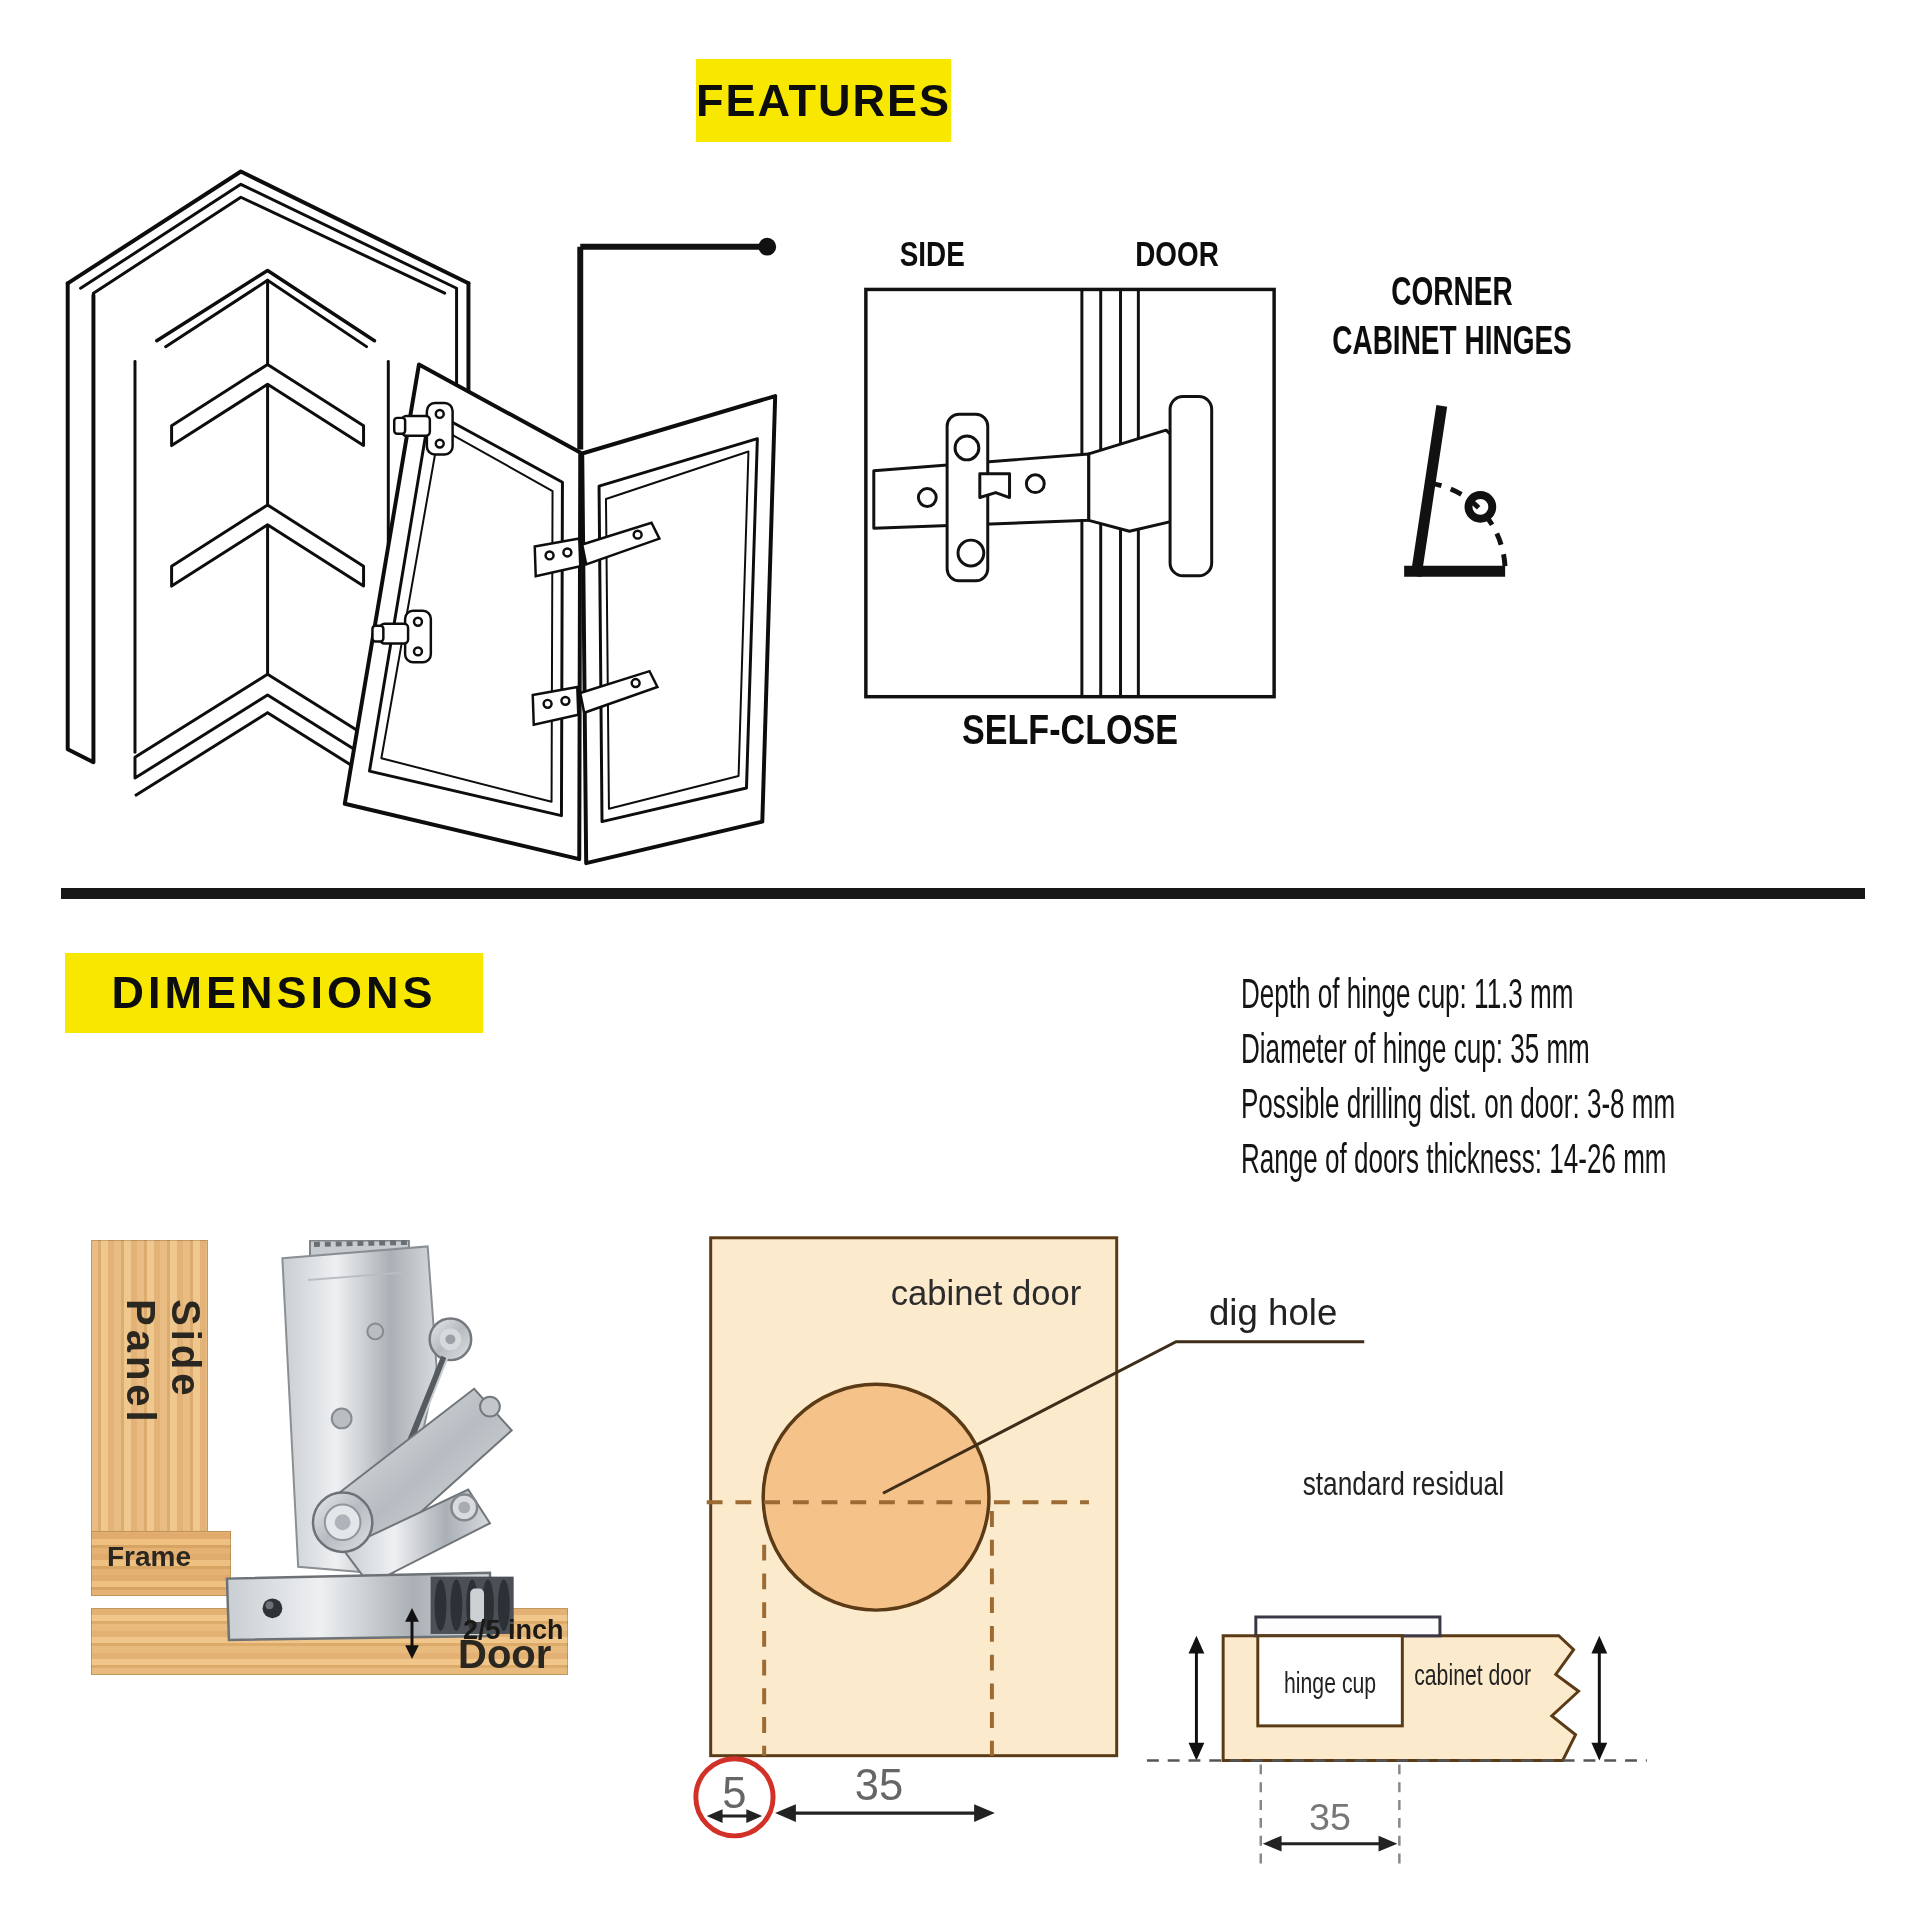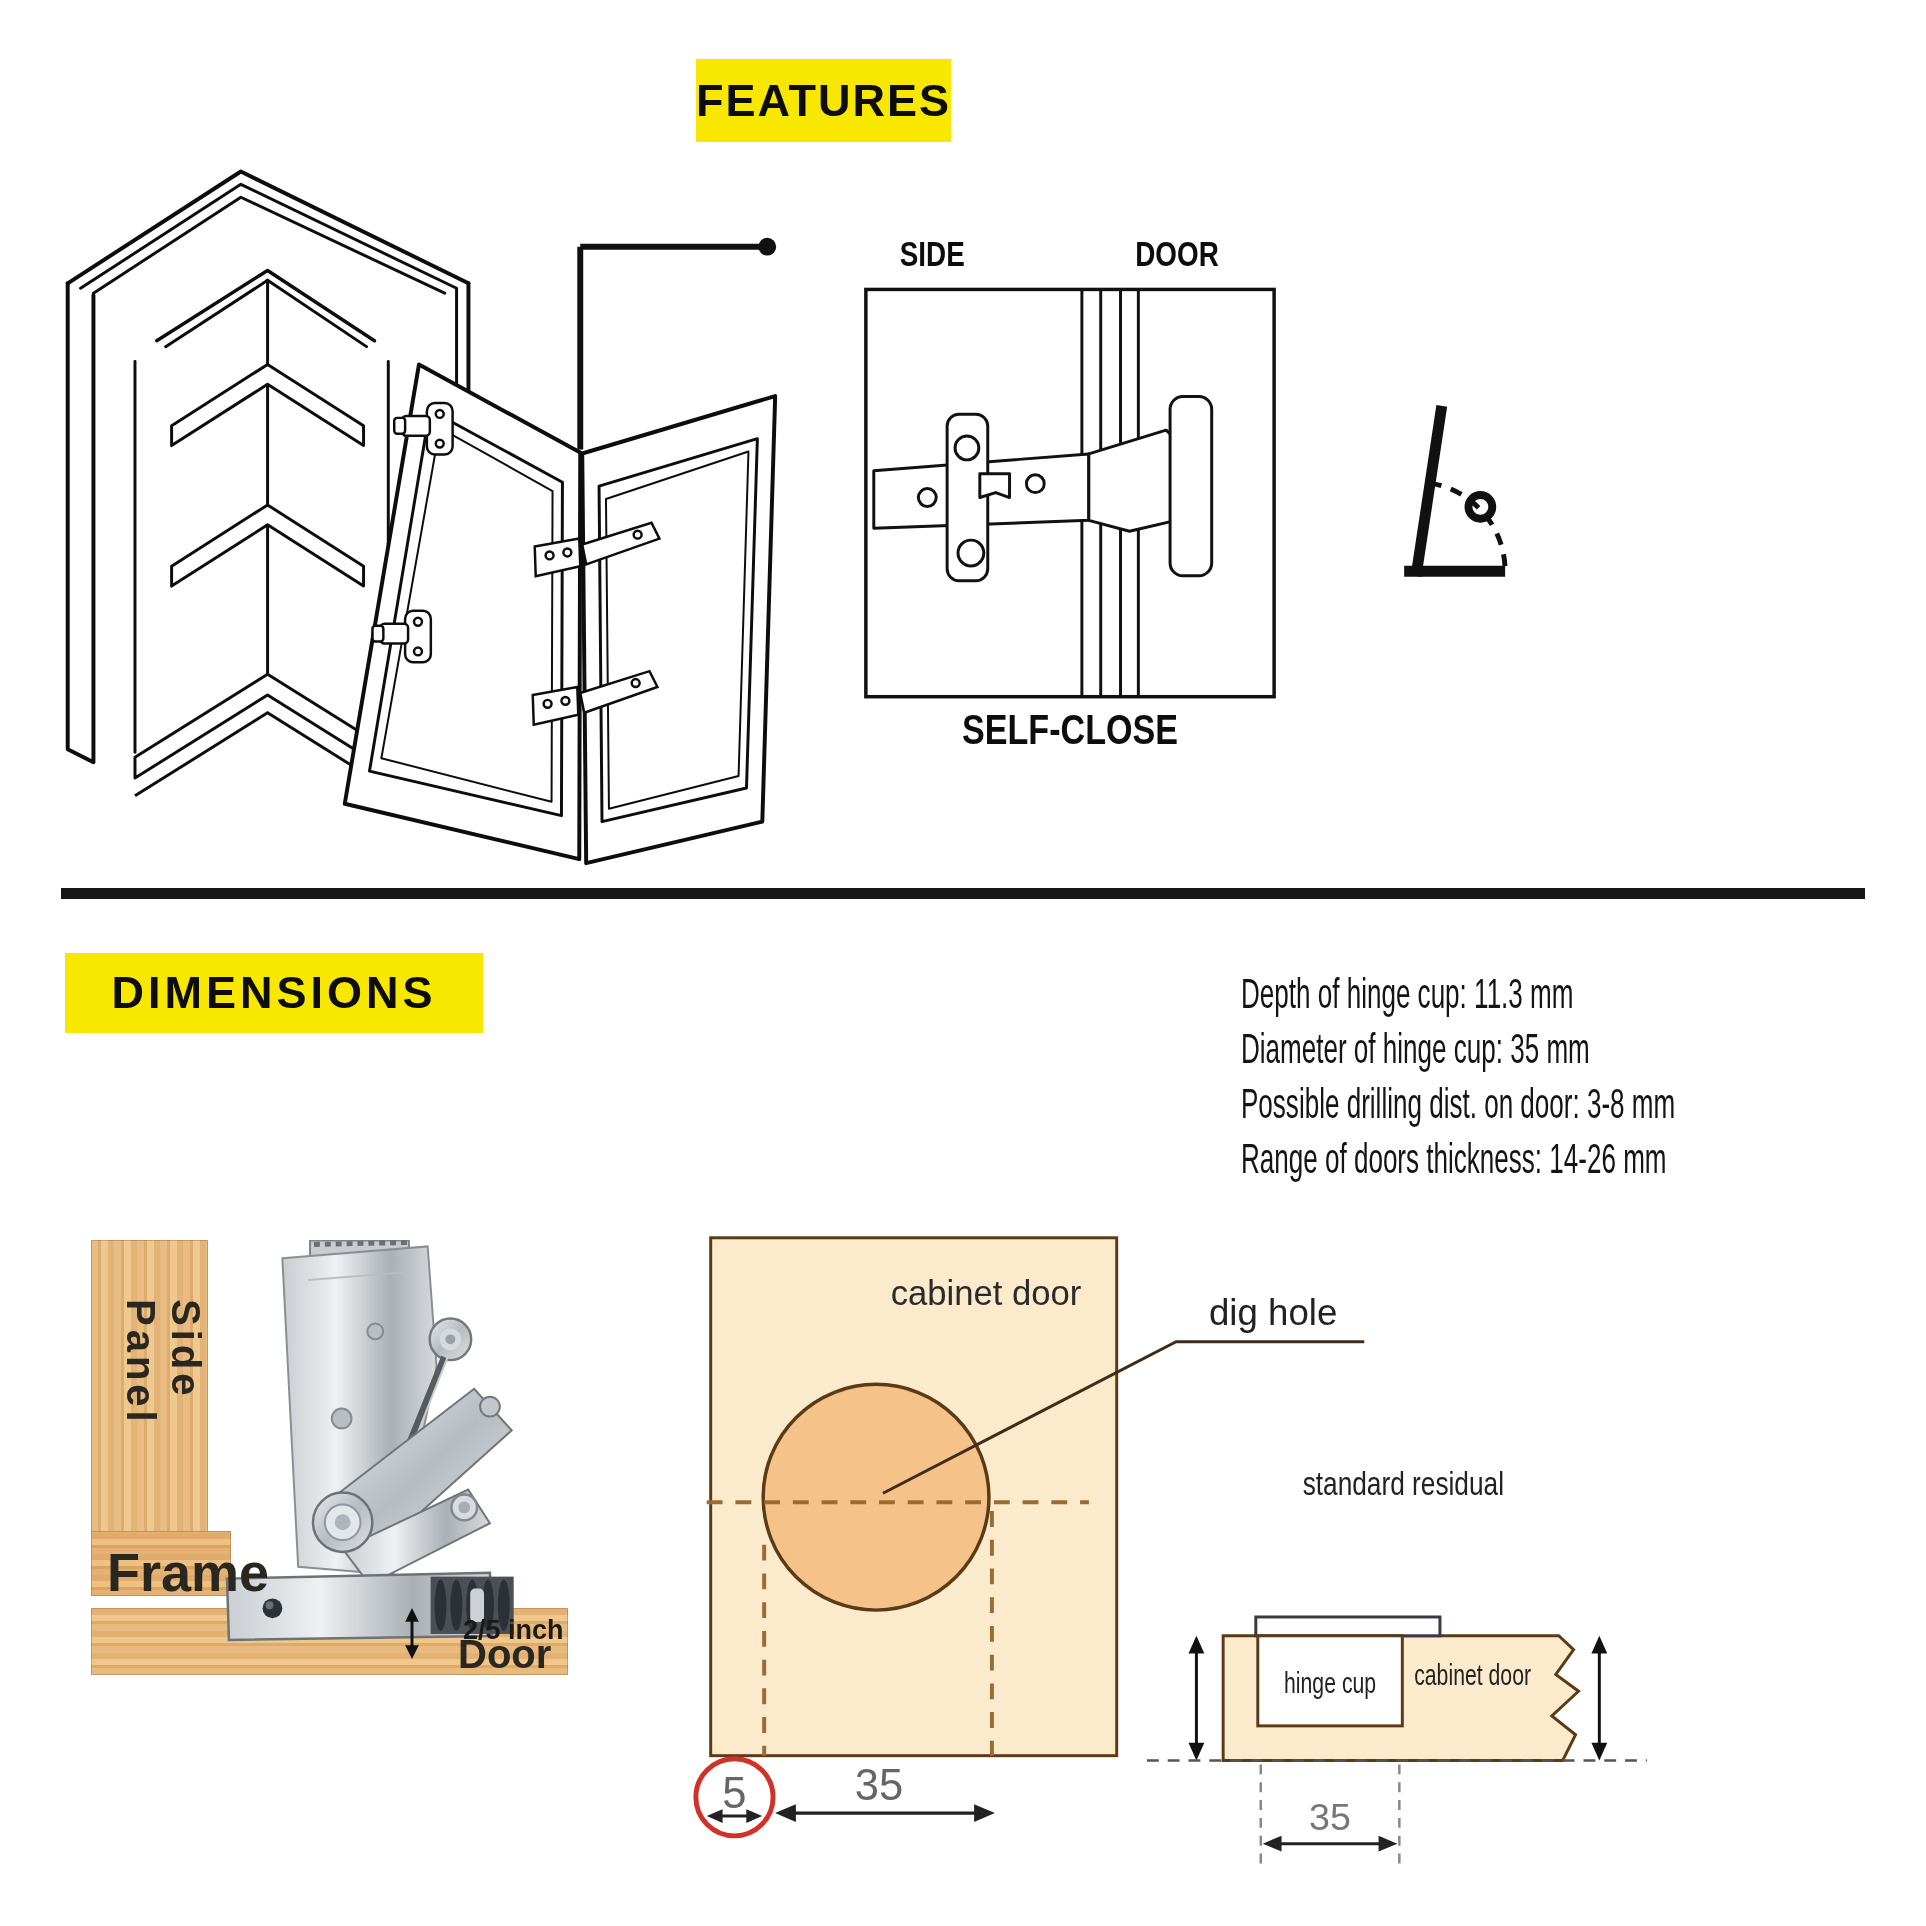--- a/index.html
+++ b/index.html
@@ -39,21 +39,21 @@
     background:repeating-linear-gradient(0deg,#e5b273 0 6px,#d8a463 6px 9px,#eec183 9px 15px,#e0ab6c 15px 21px);
   }
   .plank-door{
     left:32px;top:370px;width:477px;height:67px;
     background:repeating-linear-gradient(0deg,#e9ba7d 0 7px,#dcaa69 7px 10px,#f0c68a 10px 16px,#e3b173 16px 22px);
   }
   .side-label{
     left:59px;top:61px;height:238px;writing-mode:vertical-rl;
     font-weight:bold;font-size:40px;letter-spacing:4px;color:#2a2620;
   }
-  .frame-label{left:48px;top:303px;font-weight:bold;font-size:54px;color:#2a2620;}
+  .frame-label{left:48px;top:303px;font-weight:bold;font-size:28px;color:#2a2620;}
   .door-label{left:399px;top:394px;font-weight:bold;font-size:40px;color:#2a2620;}
   .inch-label{left:364px;top:377px;font-weight:bold;font-size:27px;color:#1c1a17;white-space:nowrap;margin-left:40px;}
   svg text{font-family:"Liberation Sans", sans-serif;}
 </style>
 </head>
 <body>
 
 <div class="canvas">
 
   <div class="abs hl h-features">
@@ -144,20 +144,24 @@
       <rect x="322" y="170" width="42" height="181" rx="13"></rect>
       <circle cx="117" cy="222" r="12"></circle>
       <circle cx="121" cy="328" r="13"></circle>
       <circle cx="77" cy="272" r="9"></circle>
       <circle cx="186" cy="258" r="9"></circle>
       <path d="M 130 248 L 160 248 L 160 272 L 146 267 L 130 272 Z"></path>
     </g>
     <text transform="translate(221,521) scale(0.82,1)" text-anchor="middle" font-size="42" font-weight="bold" fill="#0d0d0d">SELF-CLOSE</text>
   </svg>
 
+  <div class="abs corner-title">
+    <span>CORNER</span>
+    <span>CABINET HINGES</span>
+  </div>
 
   <svg class="abs" style="left:1394px;top:394px;" width="149" height="198" viewBox="0 0 150 200">
     <line x1="10" y1="179" x2="112" y2="179" stroke="#111" stroke-width="11"></line>
     <line x1="22" y1="184" x2="48" y2="12" stroke="#111" stroke-width="11"></line>
     <path d="M 36 90 A 90 90 0 0 1 112 179" fill="none" stroke="#111" stroke-width="5" stroke-dasharray="12 10"></path>
     <circle cx="87" cy="114" r="12" fill="none" stroke="#111" stroke-width="8"></circle>
   </svg>
 
 
   <div class="abs divider"></div>

